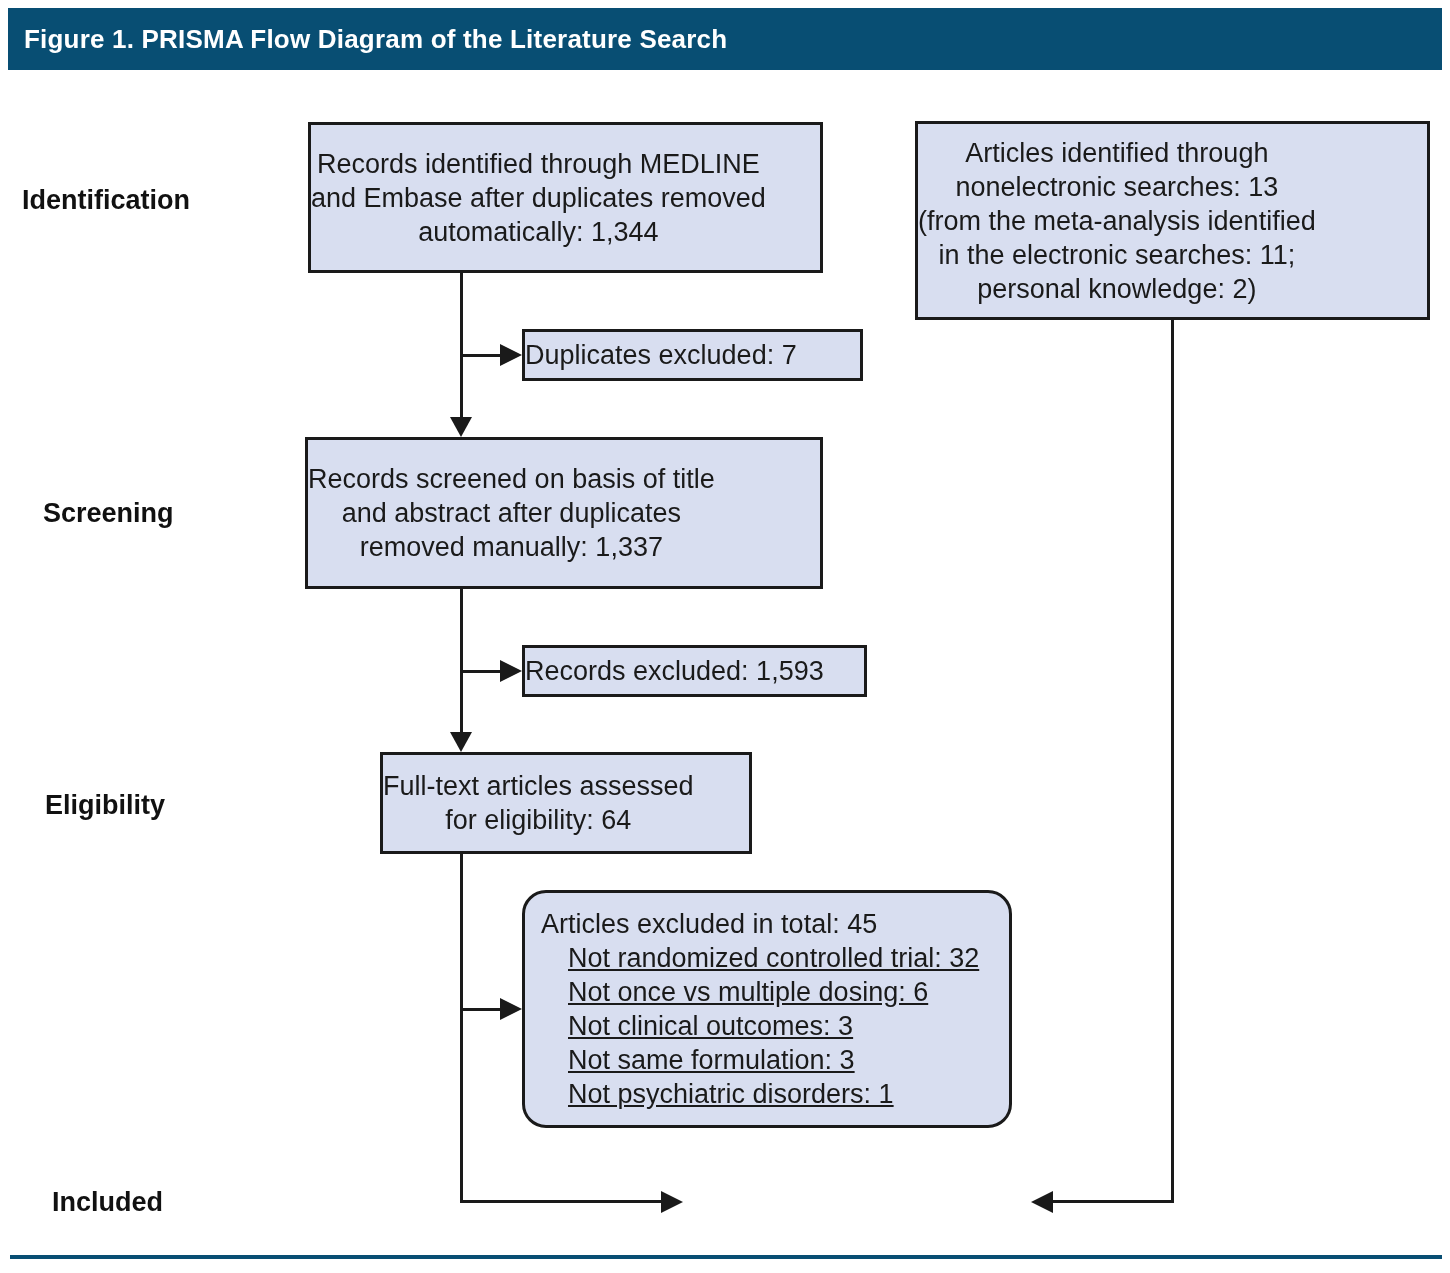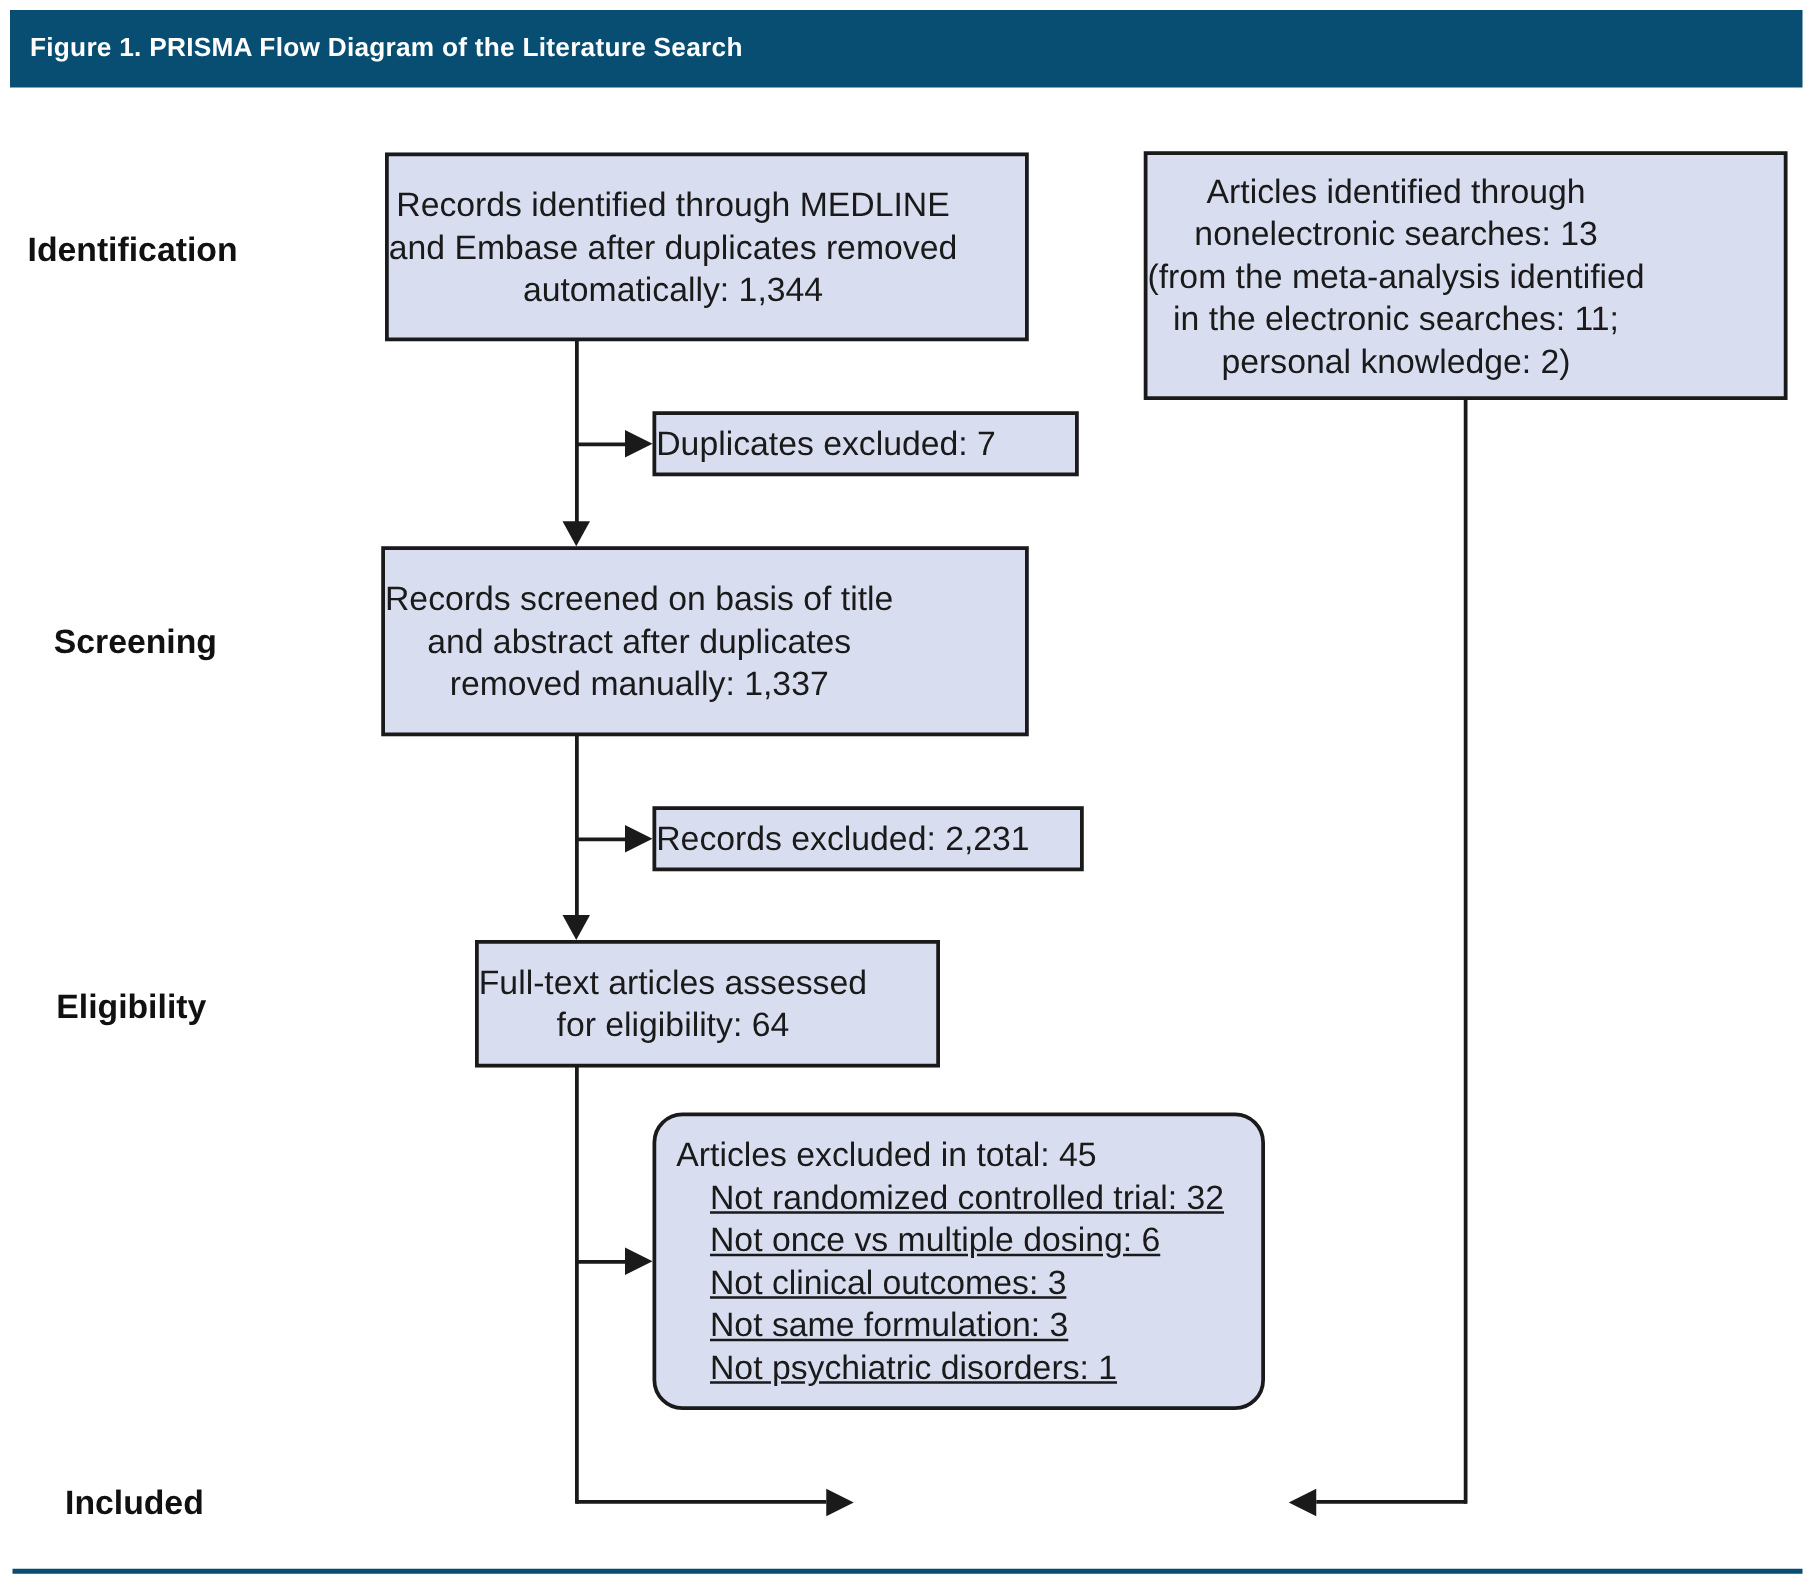--- a/index.html
+++ b/index.html
@@ -12,21 +12,21 @@
   html,body{margin:0;padding:0;background:#ffffff;}
   body{font-family:"Liberation Sans", sans-serif;color:#1a1a1a;}
   .canvas{position:relative;width:1450px;height:1273px;background:#ffffff;overflow:hidden;}
 
   .header-bar{
     position:absolute;left:8px;top:8px;width:1434px;height:62px;
     background:var(--header-bg);
     display:flex;align-items:center;box-sizing:border-box;padding-left:16px;
   }
   .header-bar .title{
-    color:#ffffff;font-size:21px;font-weight:bold;letter-spacing:0.2px;
+    color:#ffffff;font-size:26px;font-weight:bold;letter-spacing:0.2px;
   }
 
   .stage-label{
     position:absolute;font-size:27px;font-weight:bold;color:#111;line-height:32px;
   }
 
   .fbox{
     position:absolute;background:var(--box-fill);
     border:3px solid var(--box-border);box-sizing:border-box;
     display:flex;align-items:center;
@@ -81,21 +81,21 @@
     <div class="txt">Duplicates excluded: 7</div>
   </div>
 
   <div class="fbox" style="left:305px;top:437px;width:518px;height:152px;">
     <div class="txt">Records screened on basis of title
 and abstract after duplicates
 removed manually: 1,337</div>
   </div>
 
   <div class="fbox" style="left:522px;top:645px;width:345px;height:52px;">
-    <div class="txt">Records excluded: 2,231</div>
+    <div class="txt">Records excluded: 1,593</div>
   </div>
 
   <div class="fbox" style="left:380px;top:752px;width:372px;height:102px;">
     <div class="txt">Full-text articles assessed
 for eligibility: 64</div>
   </div>
 
   <div class="fbox listbox" style="left:522px;top:890px;width:490px;height:238px;border-radius:24px;">
     <div class="list-title">Articles excluded in total: 45</div>
     <div class="list-item">Not randomized controlled trial: 32</div>

